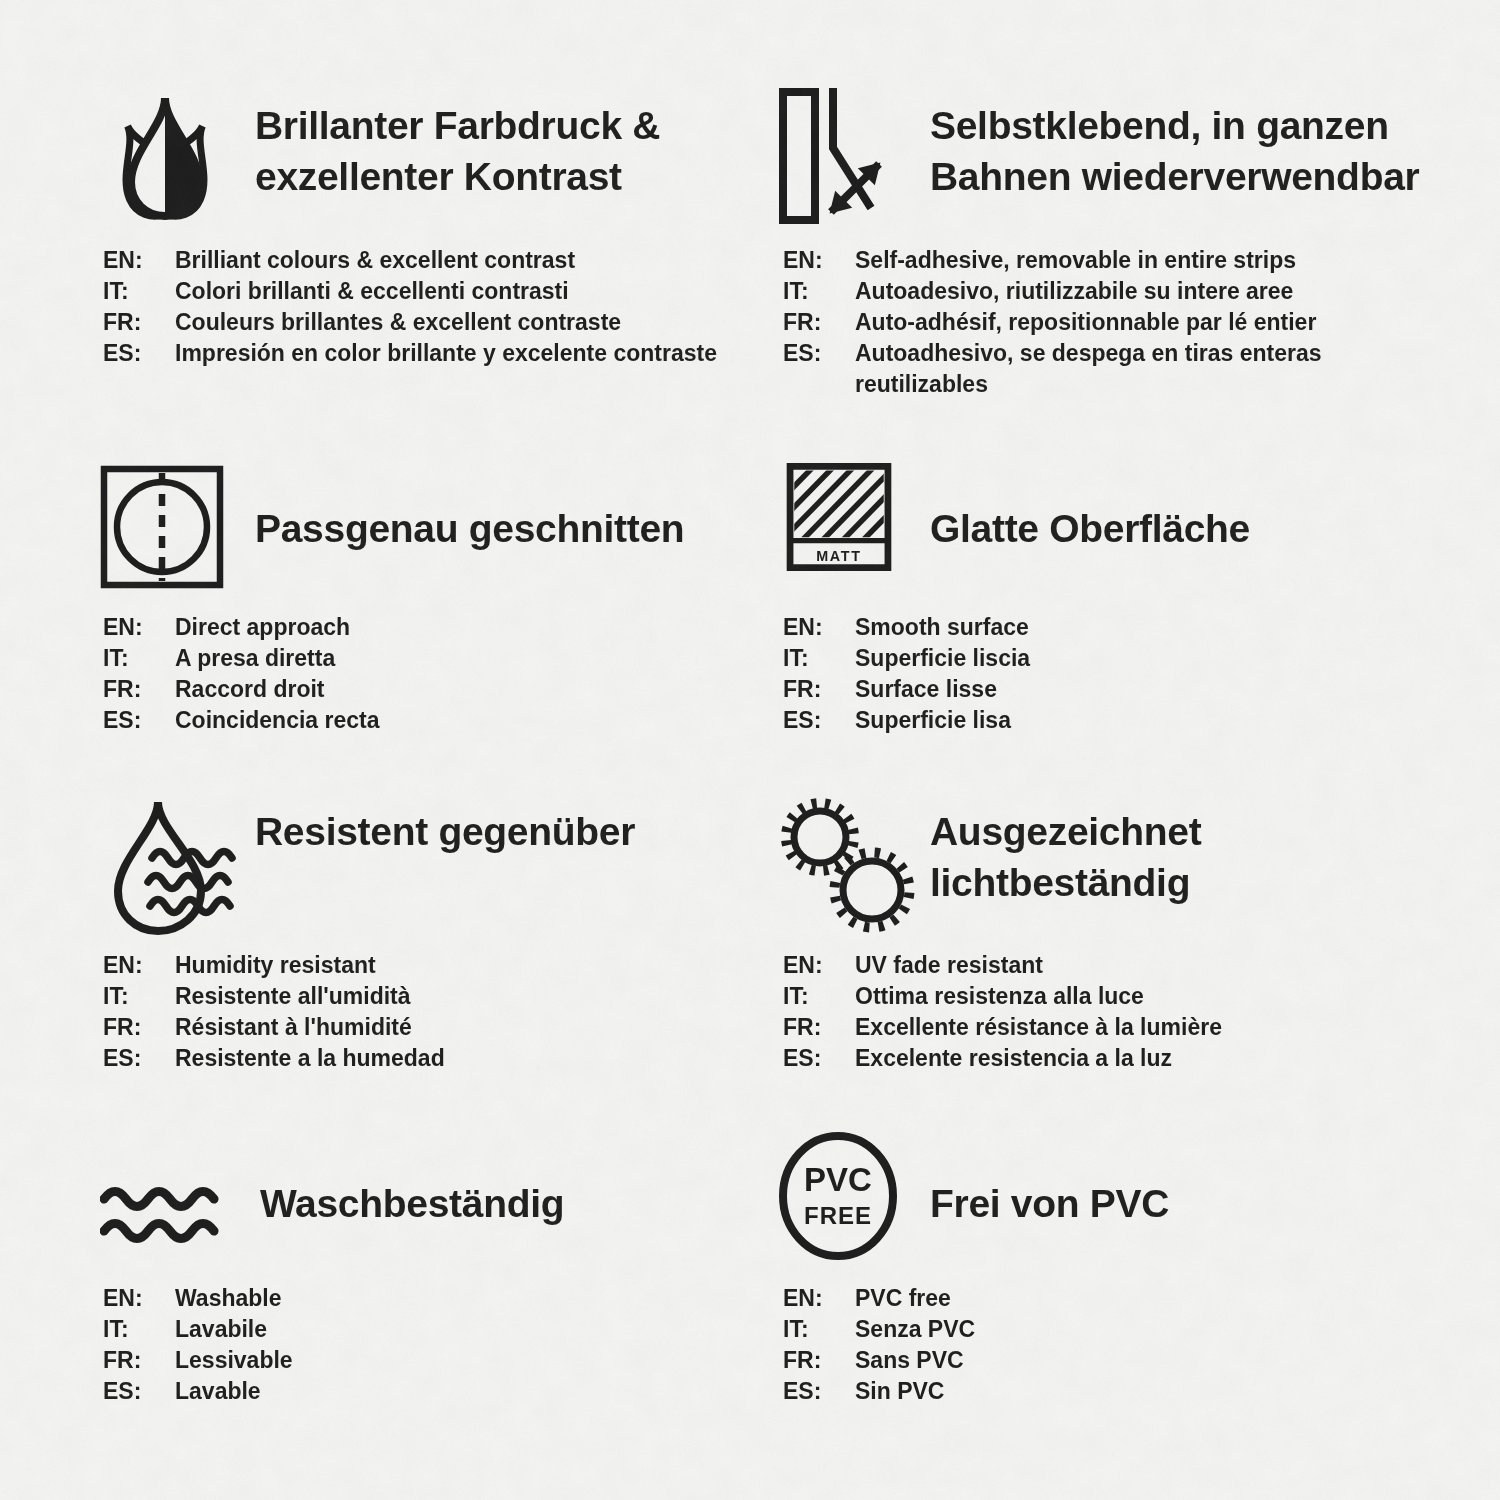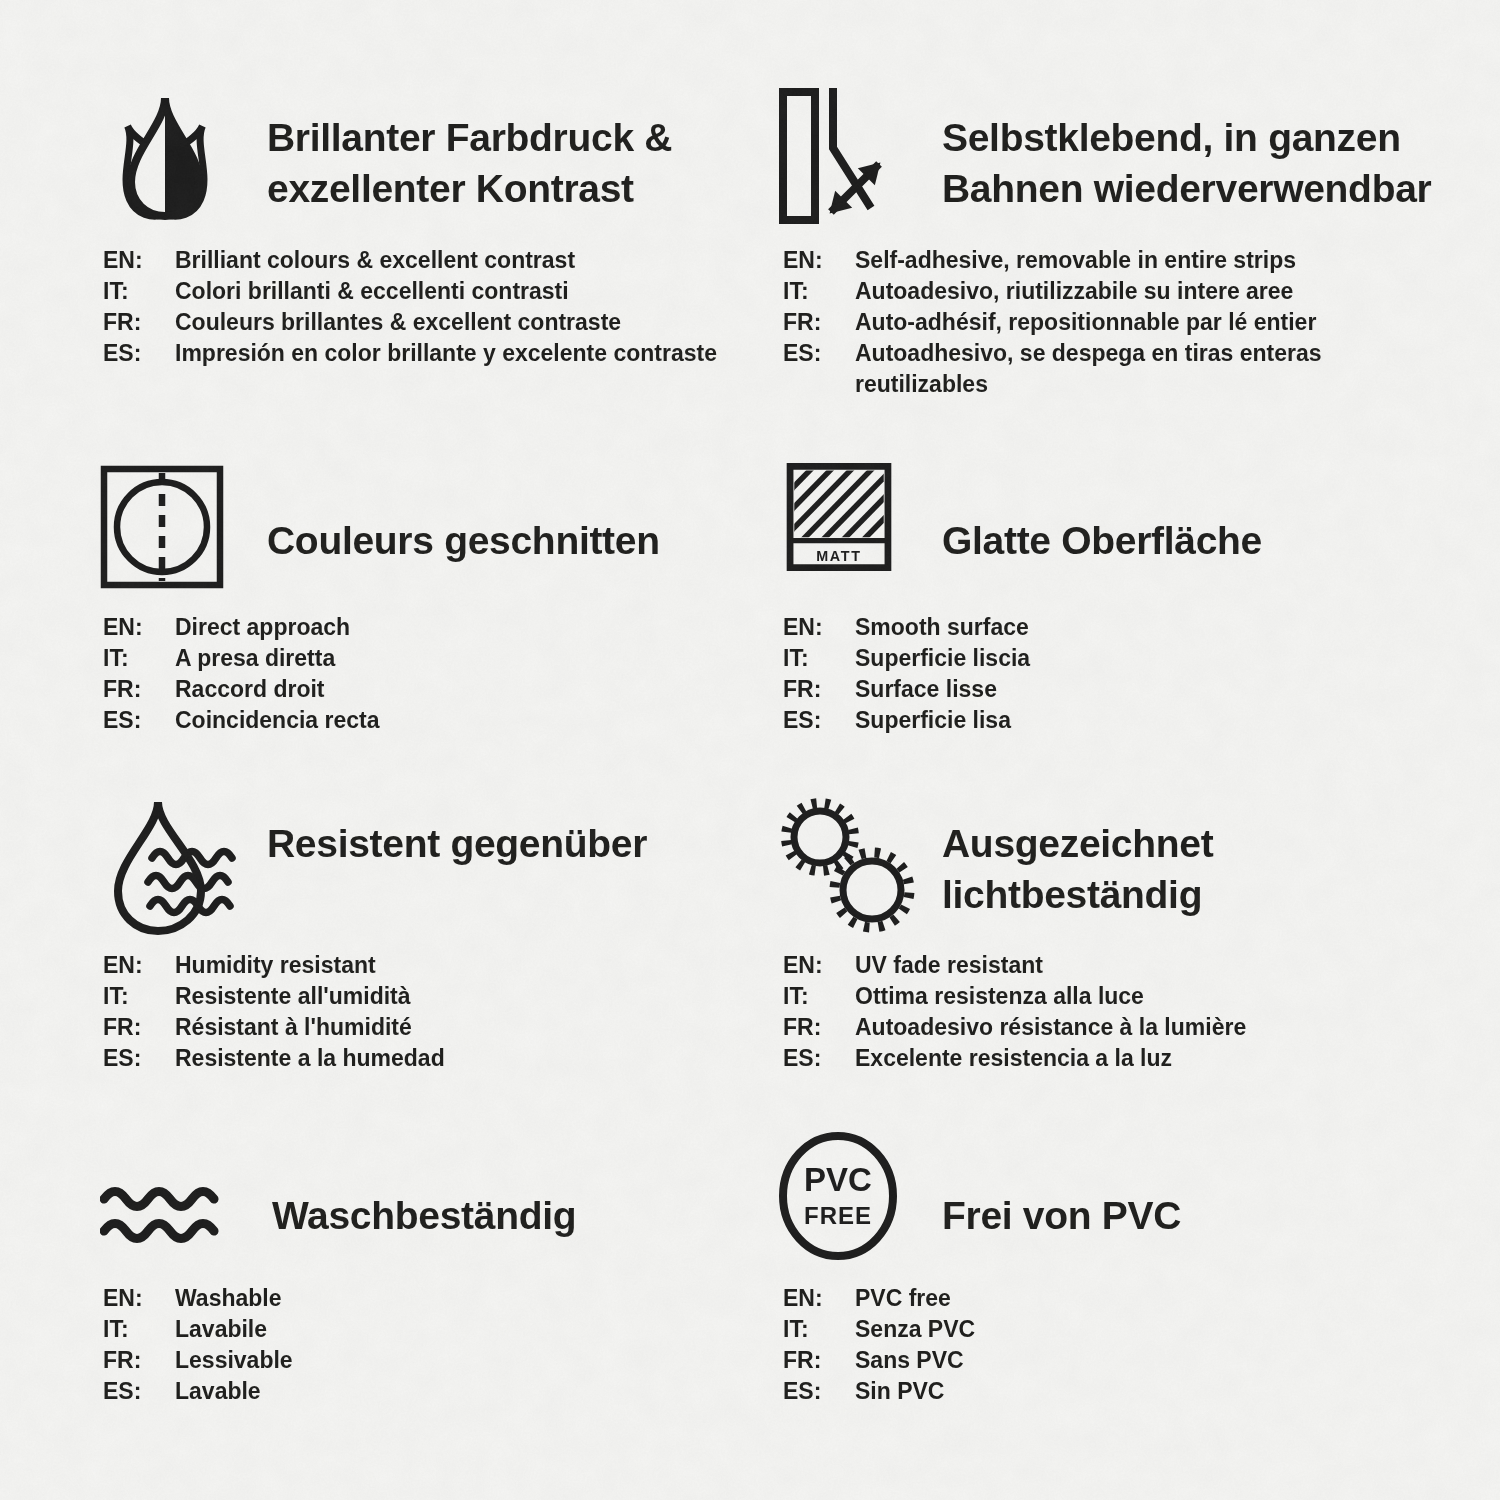--- a/index.html
+++ b/index.html
@@ -4,21 +4,21 @@
 <style>
   html,body{margin:0;padding:0}
   body{
     width:1500px;height:1500px;position:relative;overflow:hidden;
     background:#f5f5f3;color:#1b1b19;
     font-family:"Liberation Sans","DejaVu Sans",sans-serif;
   }
   .icon{position:absolute}
   .icon svg{width:100%;height:100%;display:block}
   .title{
-    position:absolute;margin:12px;font-size:39px;line-height:51px;
+    position:absolute;margin:0;font-size:39px;line-height:51px;
     font-weight:700;letter-spacing:-0.3px;color:#1c1c1a;
   }
   .trans{position:absolute;margin:0}
   .trans .row{display:flex;font-size:23px;line-height:31px}
   .trans dt{width:72px;font-weight:700;flex:0 0 72px}
   .trans dd{margin:0;font-weight:700;white-space:nowrap}
   .trans.wrapcol dd{white-space:normal;max-width:520px}
 
   
   .s0 .icon{left:97px;top:92px;width:136px;height:144px}
@@ -121,21 +121,21 @@
 </div>
 
 <div class="sec s2">
   <div class="icon">
     <svg viewBox="0 0 124 124" xmlns="http://www.w3.org/2000/svg">
       <rect x="4" y="4" width="116" height="116" fill="none" stroke="#1a1a1a" stroke-width="6.5"></rect>
       <circle cx="62" cy="62" r="45" fill="none" stroke="#1a1a1a" stroke-width="6.5"></circle>
       <line x1="62" y1="8" x2="62" y2="116" stroke="#1a1a1a" stroke-width="6.5" stroke-dasharray="12 9"></line>
     </svg>
   </div>
-  <h2 class="title"><span>Couleurs geschnitten</span></h2>
+  <h2 class="title"><span>Passgenau geschnitten</span></h2>
   <dl class="trans">
     <div class="row">
         <dt>EN:</dt>
         <dd>Direct approach</dd>
       </div>
     <div class="row">
         <dt>IT:</dt>
         <dd>A presa diretta</dd>
       </div>
     <div class="row">
@@ -238,21 +238,21 @@
     <div class="row">
         <dt>EN:</dt>
         <dd>UV fade resistant</dd>
       </div>
     <div class="row">
         <dt>IT:</dt>
         <dd>Ottima resistenza alla luce</dd>
       </div>
     <div class="row">
         <dt>FR:</dt>
-        <dd>Autoadesivo résistance à la lumière</dd>
+        <dd>Excellente résistance à la lumière</dd>
       </div>
     <div class="row">
         <dt>ES:</dt>
         <dd>Excelente resistencia a la luz</dd>
       </div>
   </dl>
 </div>
 
 <div class="sec s6">
   <div class="icon">

